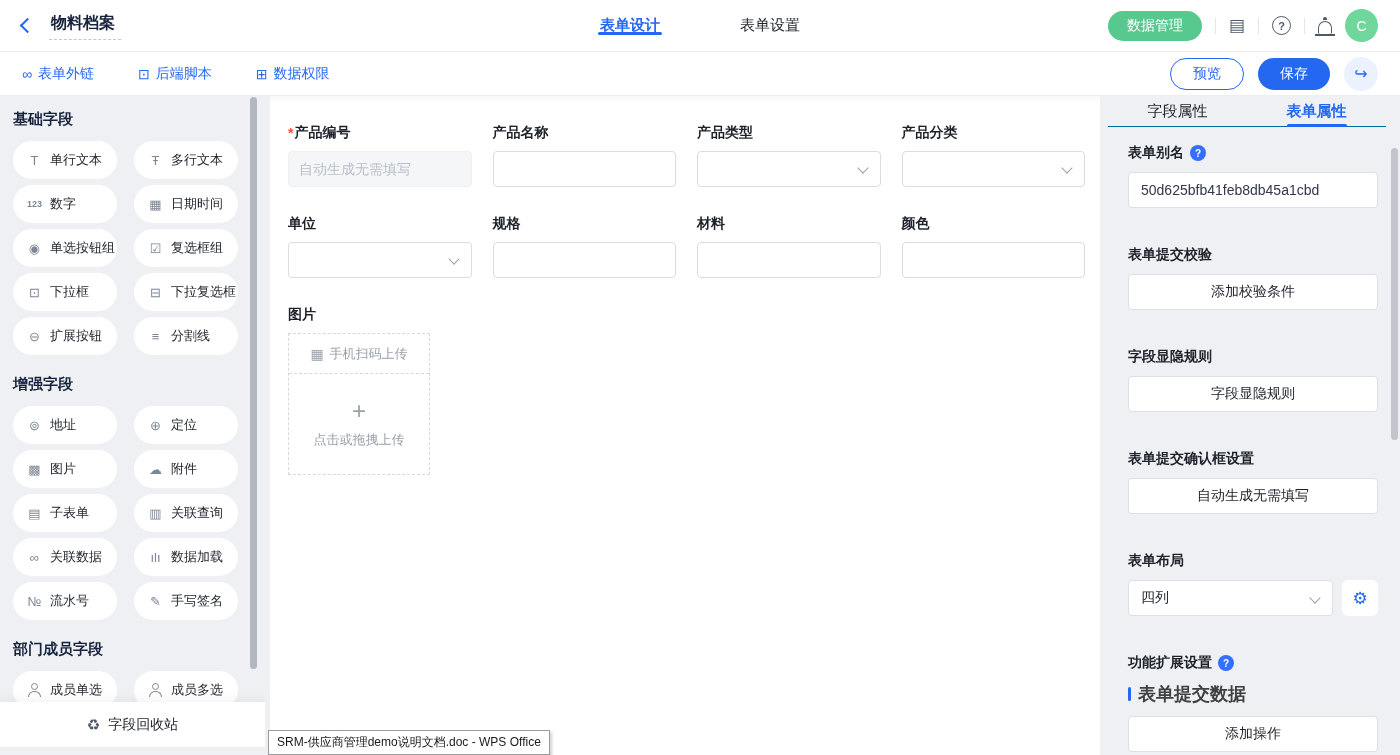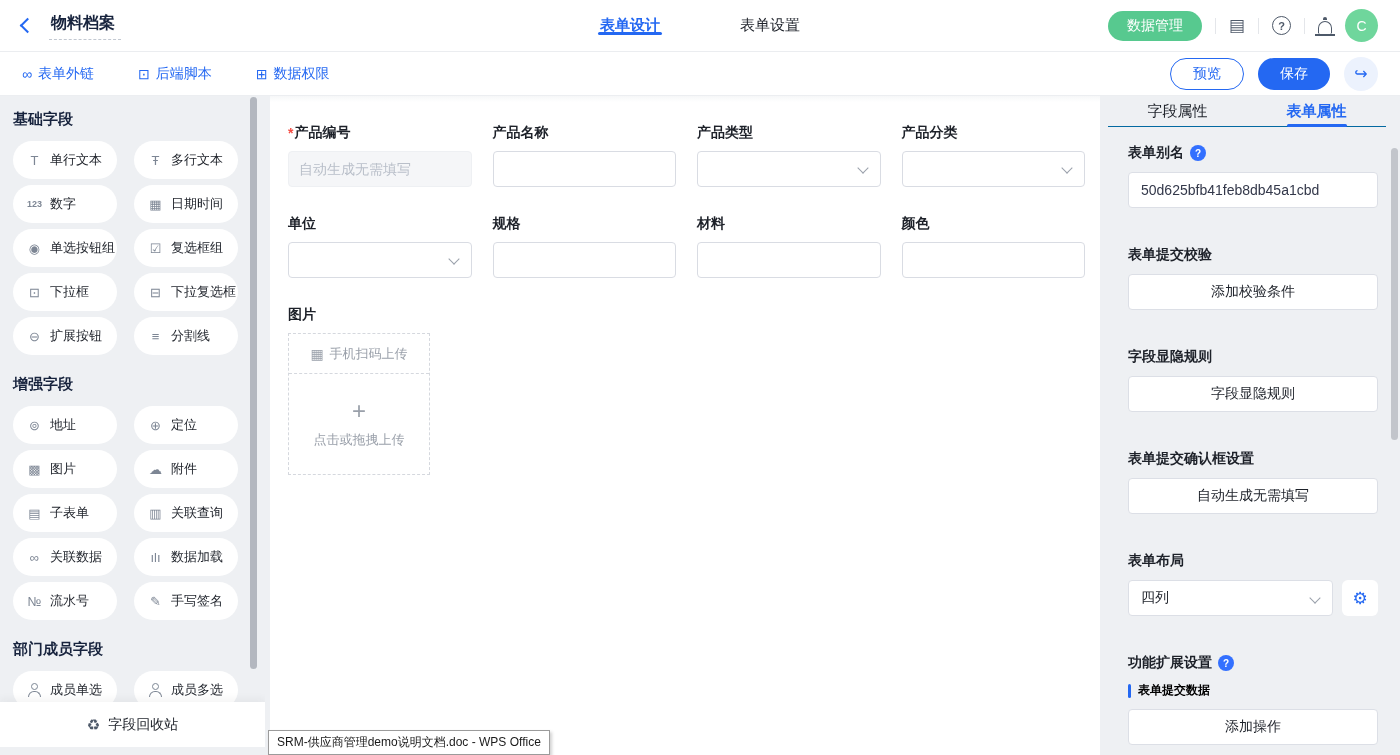--- a/index.html
+++ b/index.html
@@ -74,21 +74,21 @@
   .p-body{padding:17px 22px 0 20px;}
   .p-label{font-size:14px;font-weight:700;color:#1d2129;display:flex;align-items:center;gap:6px;margin-bottom:10px;}
   .p-section{margin-top:38px;}
   .q-circ{width:16px;height:16px;border-radius:50%;background:#3370ff;color:#fff;font-size:10px;font-weight:700;display:inline-flex;align-items:center;justify-content:center;cursor:pointer;}
   .p-input{width:100%;height:36px;border:1px solid #dcdfe6;border-radius:4px;background:#fff;padding:0 12px;font-size:14px;font-family:inherit;color:#33384a;outline:none;}
   .p-btn{width:100%;height:36px;background:#fff;border:1px solid #dcdfe6;border-radius:4px;font-size:14px;font-family:inherit;color:#1d2129;cursor:pointer;}
   .layout-row{display:flex;gap:9px;align-items:center;}
   .p-select{position:relative;flex:1;height:36px;border:1px solid #dcdfe6;border-radius:4px;background:#fff;display:flex;align-items:center;padding:0 12px;font-size:14px;color:#1d2129;cursor:pointer;}
   .p-select .chev{top:13px;}
   .gear-btn{width:36px;height:36px;background:#fff;border:none;border-radius:6px;color:#2468f2;font-size:17px;display:flex;align-items:center;justify-content:center;cursor:pointer;flex:none;}
-  .group-label{display:flex;align-items:center;gap:7px;font-size:12px;font-weight:700;color:#000000;margin:20px 0 10px;}
+  .group-label{display:flex;align-items:center;gap:7px;font-size:18px;font-weight:700;color:#404040;margin:20px 0 10px;}
   .blue-bar{width:3px;height:14px;background:#2468f2;border-radius:2px;flex:none;}
 
   
   .window-scrollbar{position:absolute;right:2px;top:148px;width:7px;height:292px;background:#c2c5cb;border-radius:4px;z-index:7;}
   .tooltip{position:absolute;left:268px;top:730px;height:25px;background:#fff;border:1px solid #9b9b9b;box-shadow:2px 2px 3px rgba(0,0,0,.18);display:flex;align-items:center;padding:0 8px;font-size:12px;color:#1a1a1a;z-index:9;white-space:nowrap;}
 </style>
 </head>
 <body>
 
 <div class="header">

